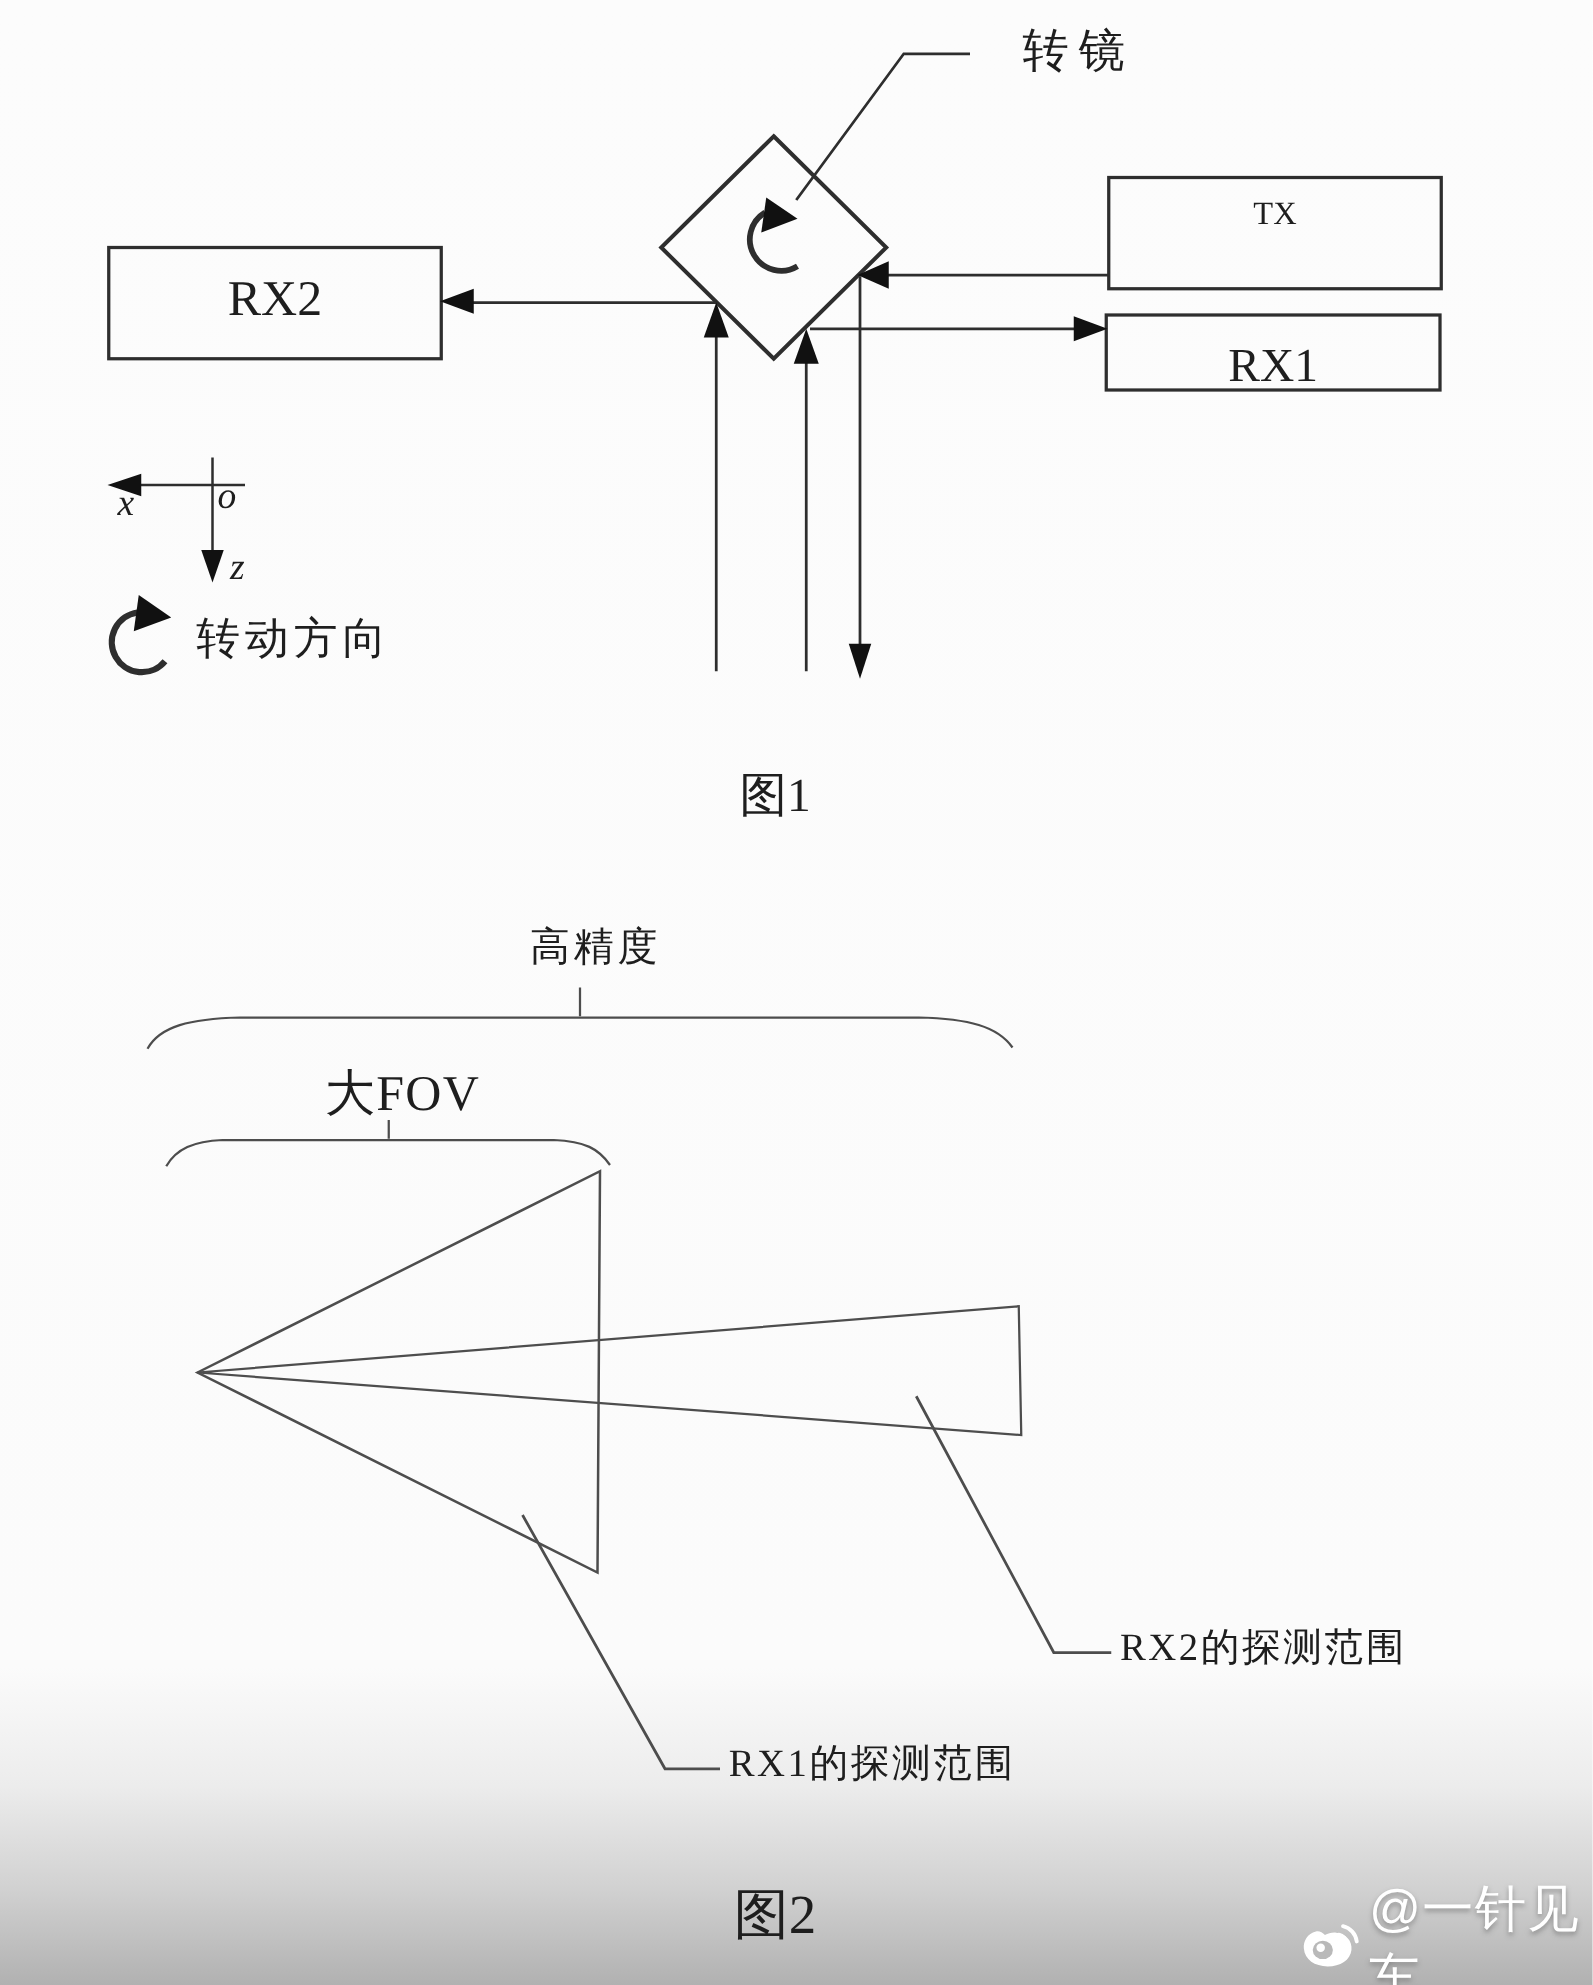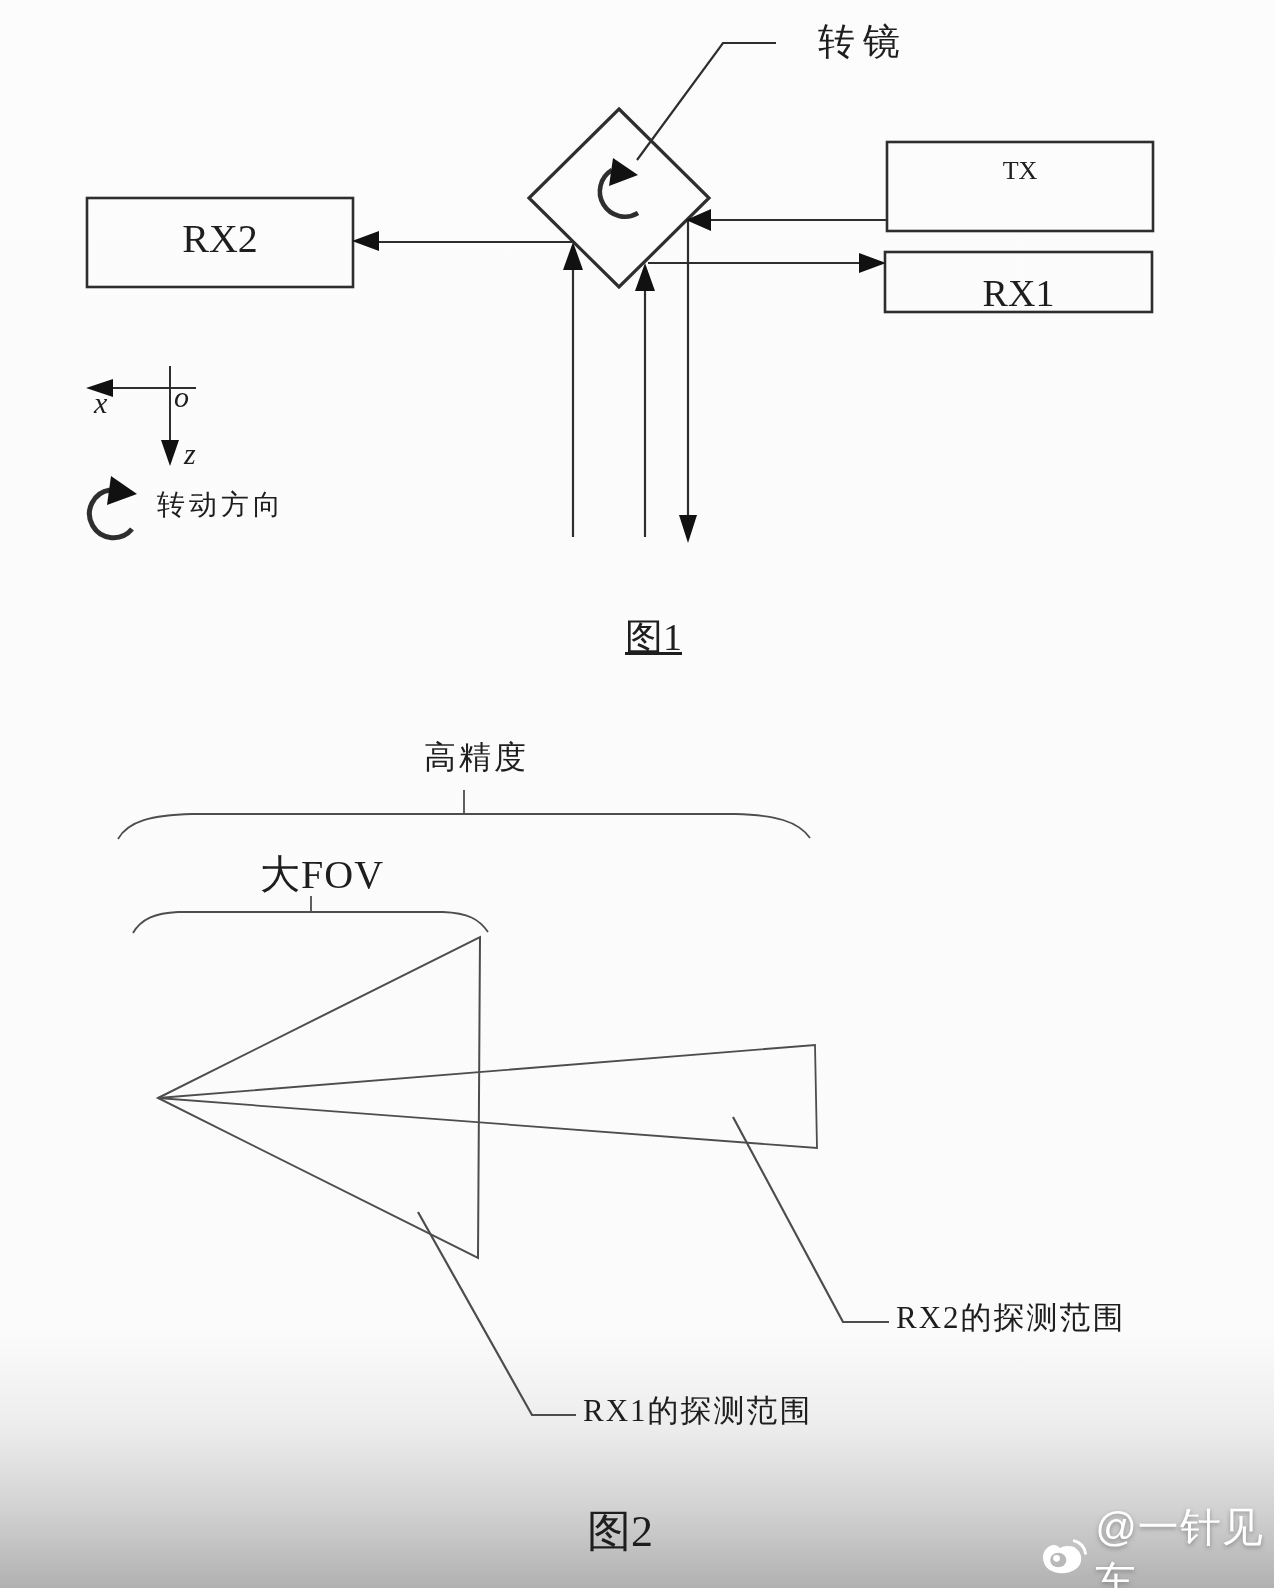--- a/index.html
+++ b/index.html
@@ -19,22 +19,22 @@
     line-height:1.1;
   }
   .mirror-lbl{left:778px;top:22px;font-size:37px;letter-spacing:8px;margin-left:40px;}
   .tx-lbl{left:887px;top:157px;width:266px;text-align:center;font-size:26px;}
   .rx1-lbl{left:885px;top:261px;width:267px;text-align:center;font-size:38px;margin-top:12px;}
   .rx2-lbl{left:87px;top:217px;width:266px;text-align:center;font-size:40px;}
   .ax{font-style:italic;font-size:30px;}
   .ax-x{left:94px;top:386px;}
   .ax-o{left:174px;top:380px;}
   .ax-z{left:184px;top:437px;}
-  .rot-lbl{left:157px;top:492px;font-size:28px;letter-spacing:4px;font-family:Liberation Mono, monospace;}
-  .fig1-cap{left:558px;top:617px;width:124px;text-align:right;font-size:38px;text-decoration:underline;}
+  .rot-lbl{left:157px;top:492px;font-size:35px;letter-spacing:4px;}
+  .fig1-cap{left:558px;top:617px;width:124px;text-align:center;font-size:38px;}
   .precision-lbl{left:424px;top:740px;font-size:32px;letter-spacing:3px;}
   .fov-lbl{left:260px;top:853px;font-size:40px;letter-spacing:1px;}
   .rx1-range-lbl{left:583px;top:1394px;font-size:31px;letter-spacing:2px;}
   .rx2-range-lbl{left:896px;top:1301px;font-size:31px;letter-spacing:2px;}
   .fig2-cap{left:558px;top:1508px;width:124px;text-align:center;font-size:44px;}
   .watermark{
     position:absolute;left:1040px;top:1532px;height:50px;
     display:flex;align-items:center;gap:6px;
   }
   .wm-text{

